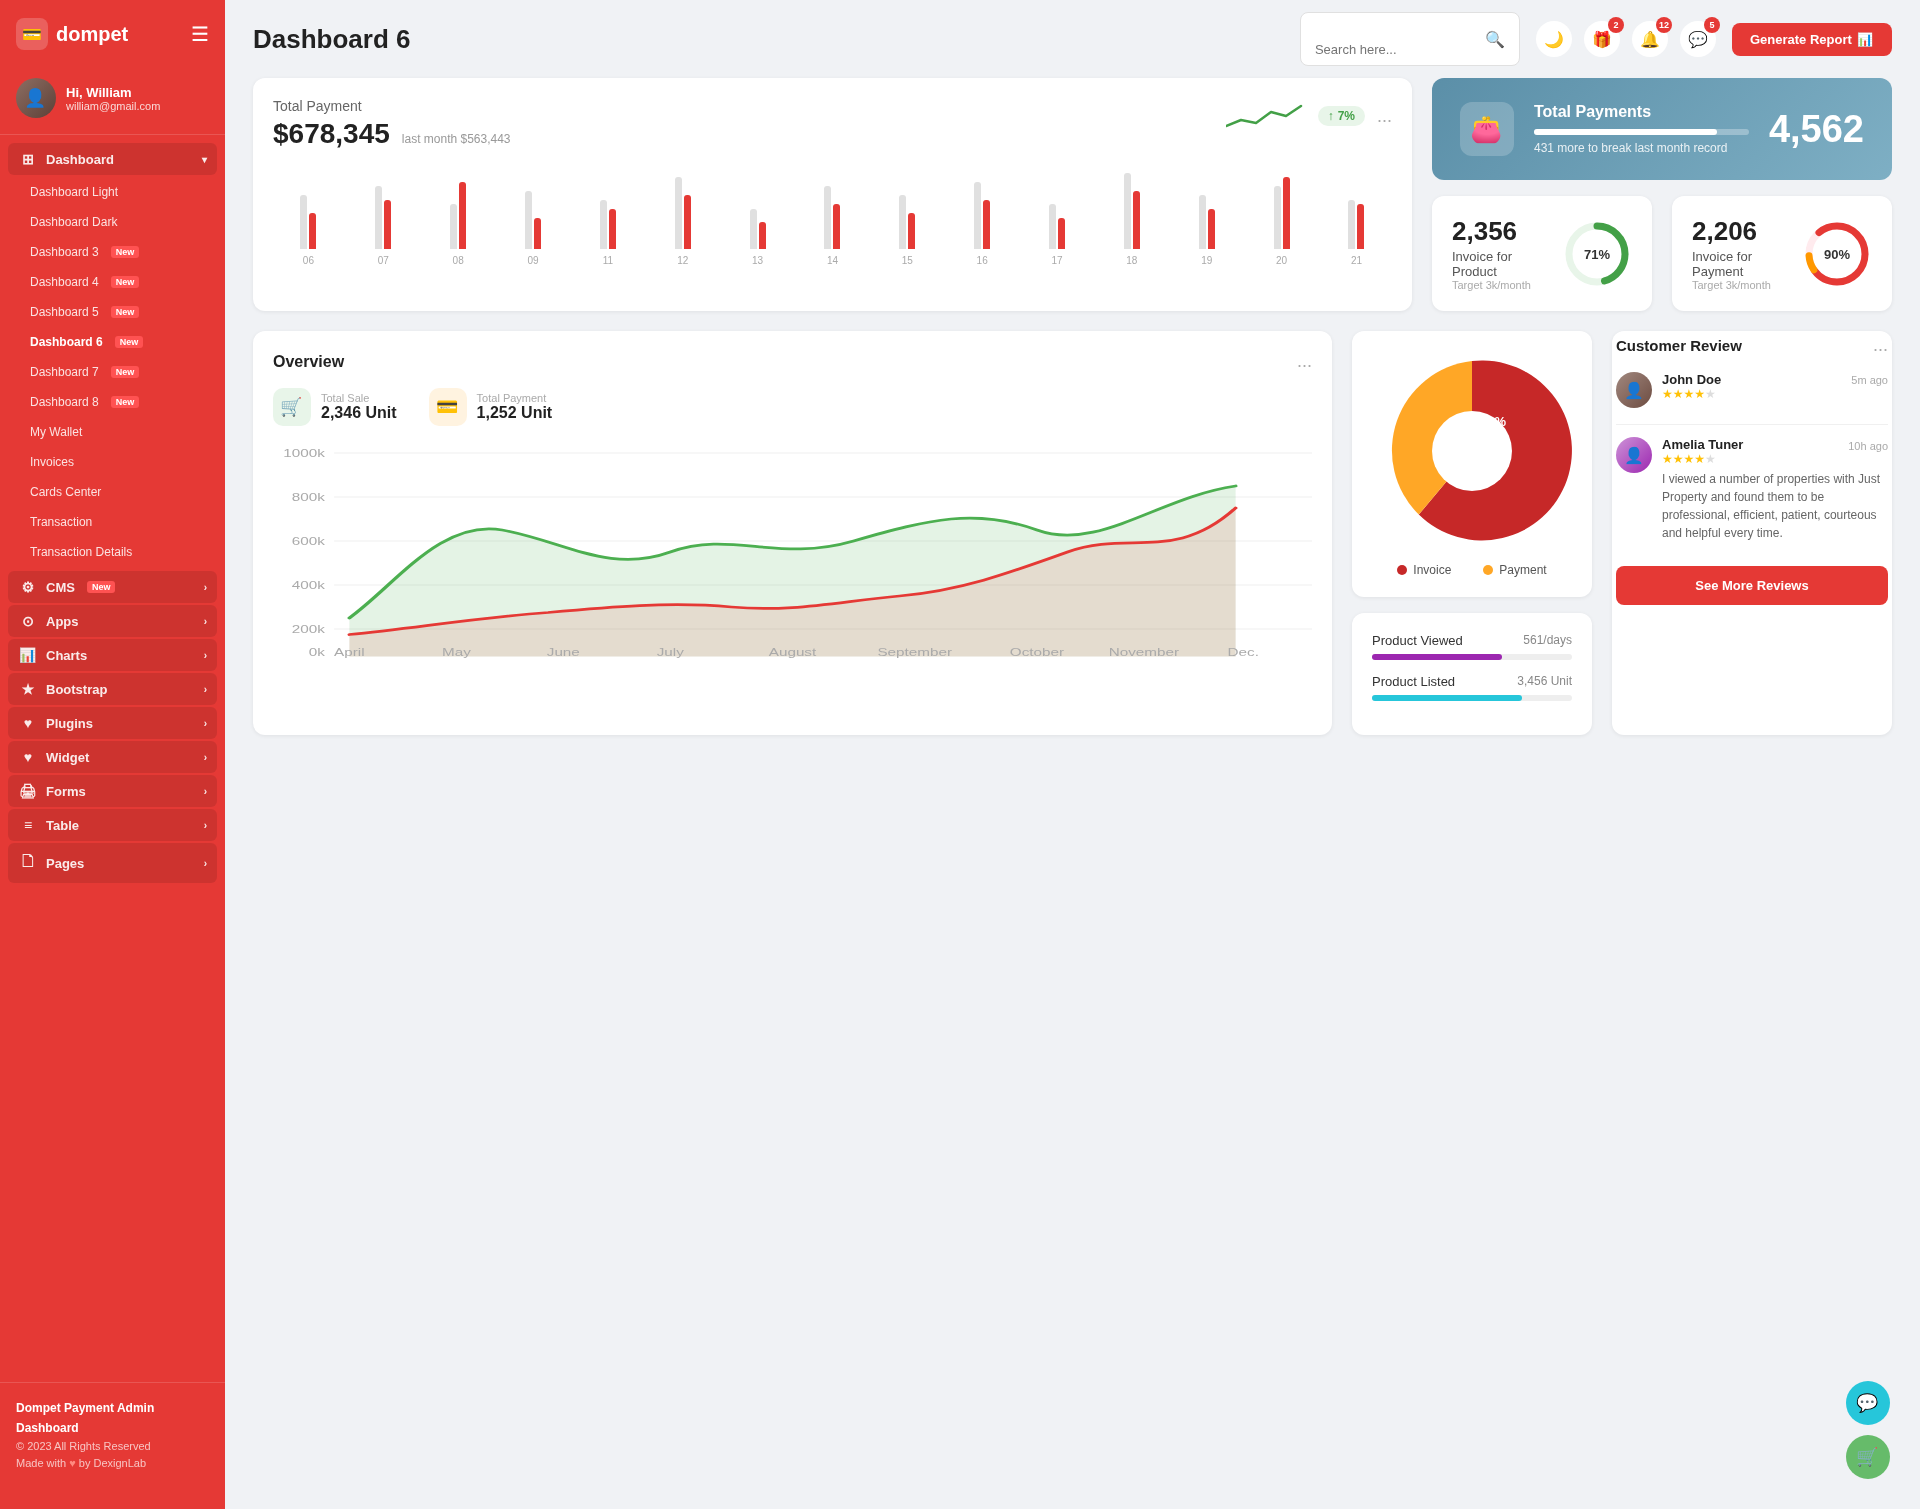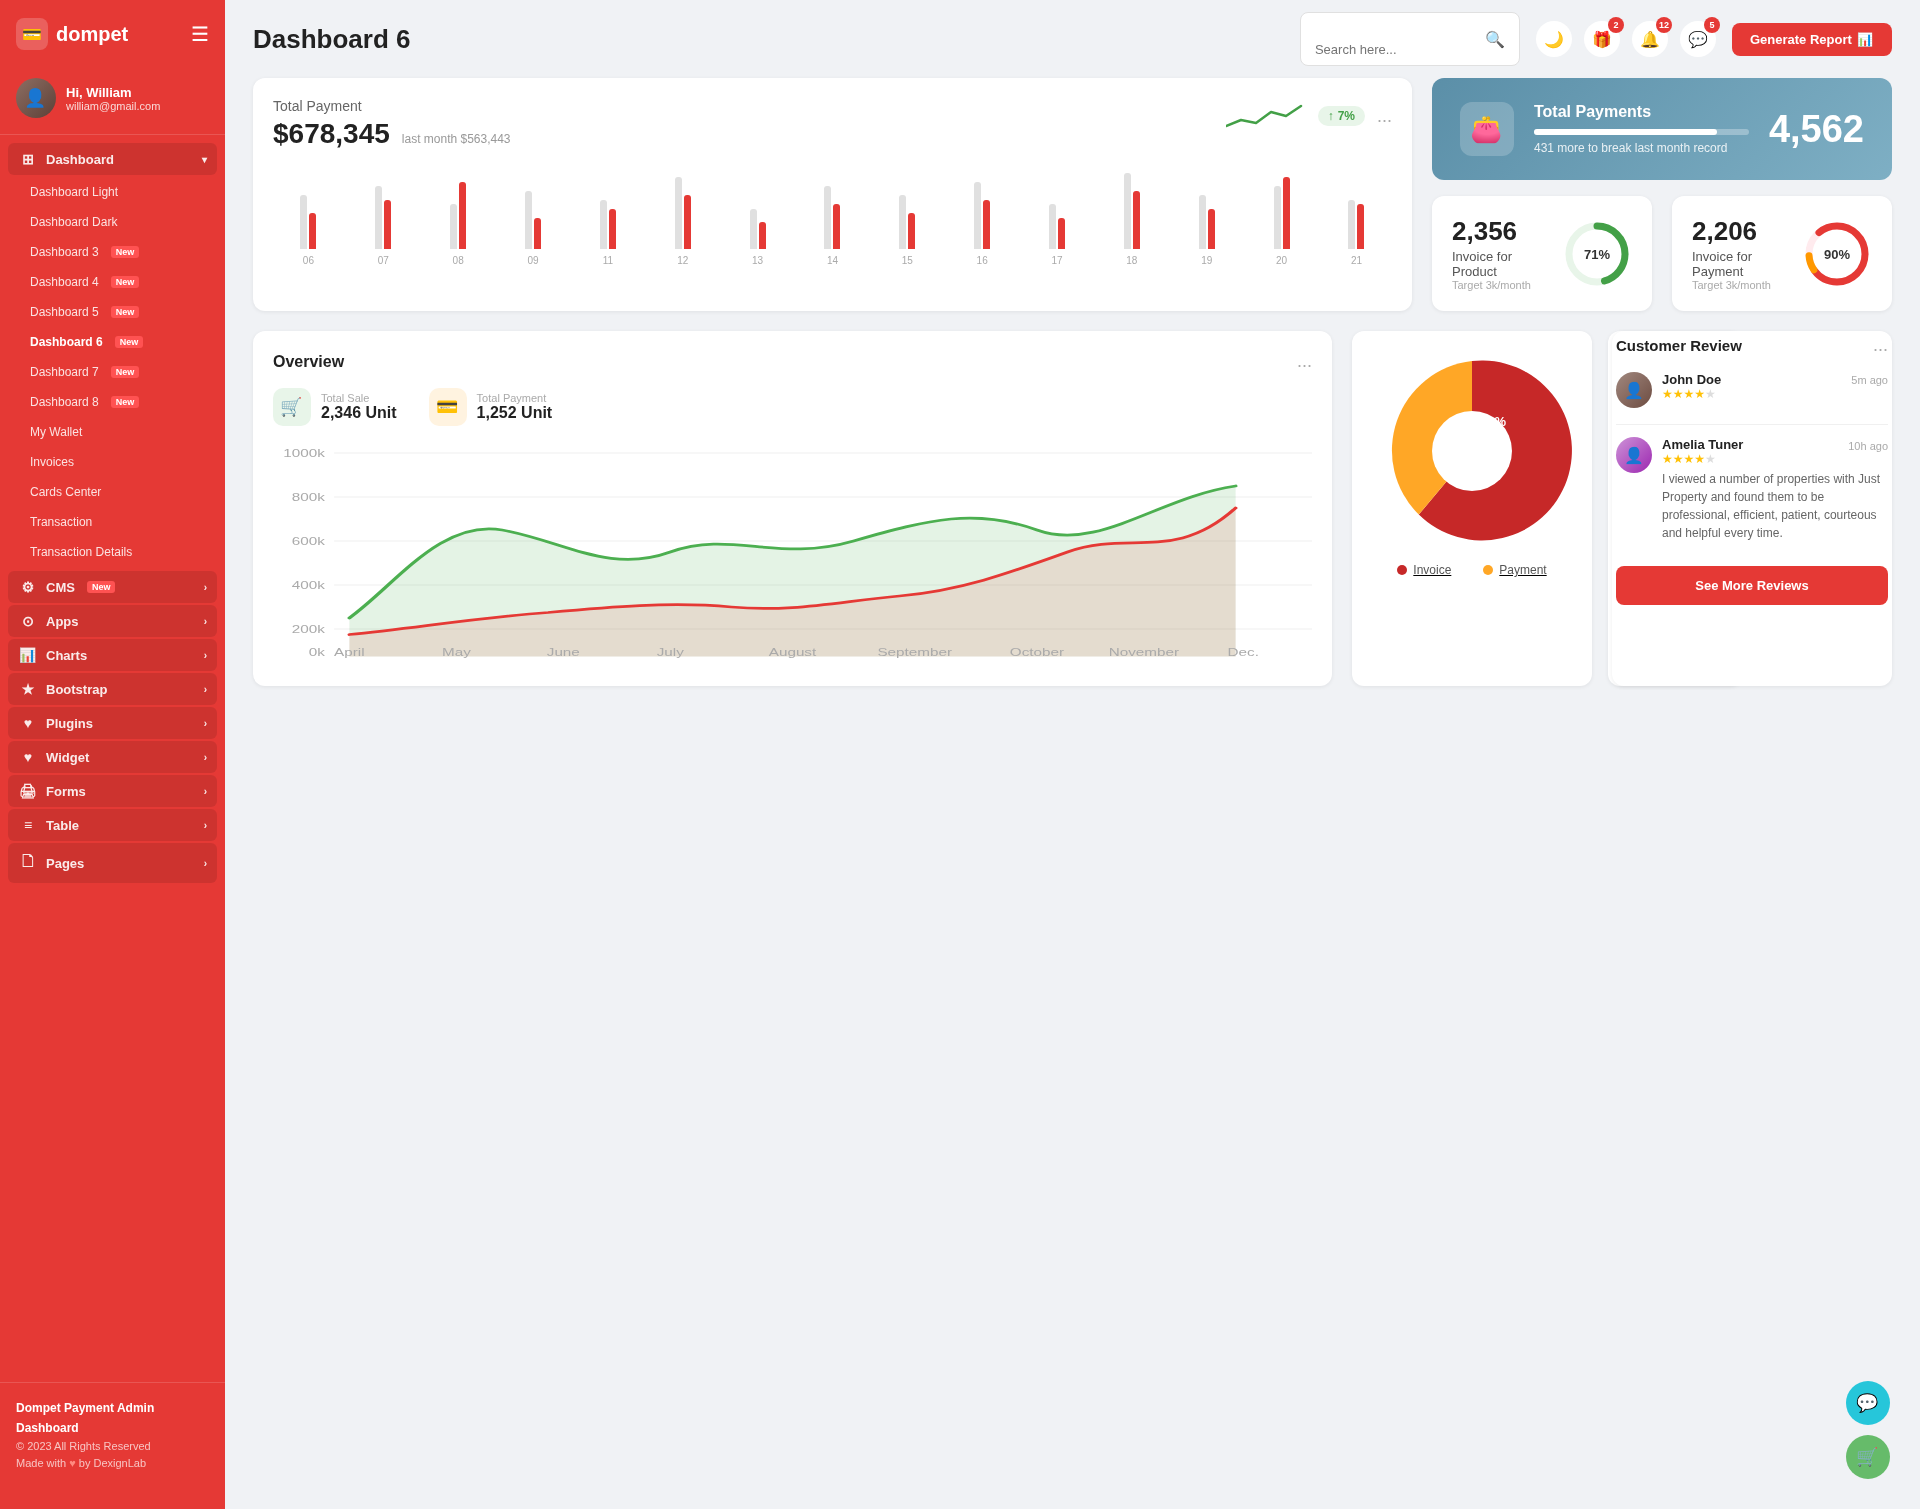--- a/index.html
+++ b/index.html
@@ -786,21 +786,21 @@
           <text x="190" y="195" font-size="10" fill="#aaa" text-anchor="middle">June</text>
           <text x="260" y="195" font-size="10" fill="#aaa" text-anchor="middle">July</text>
           <text x="340" y="195" font-size="10" fill="#aaa" text-anchor="middle">August</text>
           <text x="420" y="195" font-size="10" fill="#aaa" text-anchor="middle">September</text>
           <text x="500" y="195" font-size="10" fill="#aaa" text-anchor="middle">October</text>
           <text x="570" y="195" font-size="10" fill="#aaa" text-anchor="middle">November</text>
           <text x="635" y="195" font-size="10" fill="#aaa" text-anchor="middle">Dec.</text>
         </svg>
       </div>
 
-      <div style="display:flex;flex-direction:row;gap:16px;width:240px;flex-shrink:0;text-decoration:underline;">
+      <div style="display:flex;flex-direction:column;gap:16px;width:240px;flex-shrink:0;">
         <div class="card pie-card">
 
           <svg width="200" height="200" viewBox="0 0 200 200" style="display:block;margin:0 auto;">
 
             <path d="M100,100 L100,10 A90,90 0 1 1 46.8,163.6 Z" fill="#c62828"></path>
 
             <path d="M100,100 L46.8,163.6 A90,90 0 0 1 100,10 Z" fill="#ffa726"></path>
 
             <circle cx="100" cy="100" r="40" fill="#fff"></circle>
 

